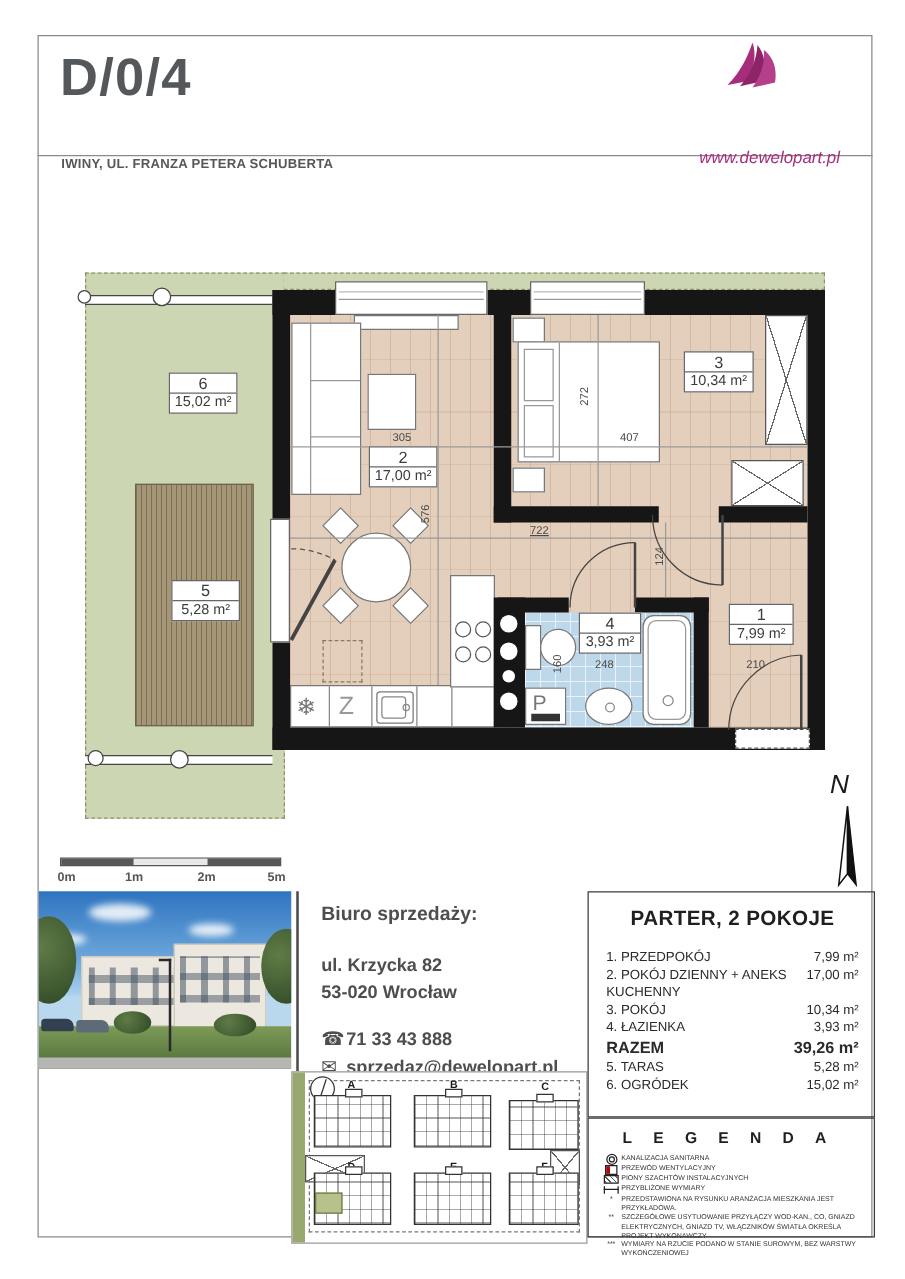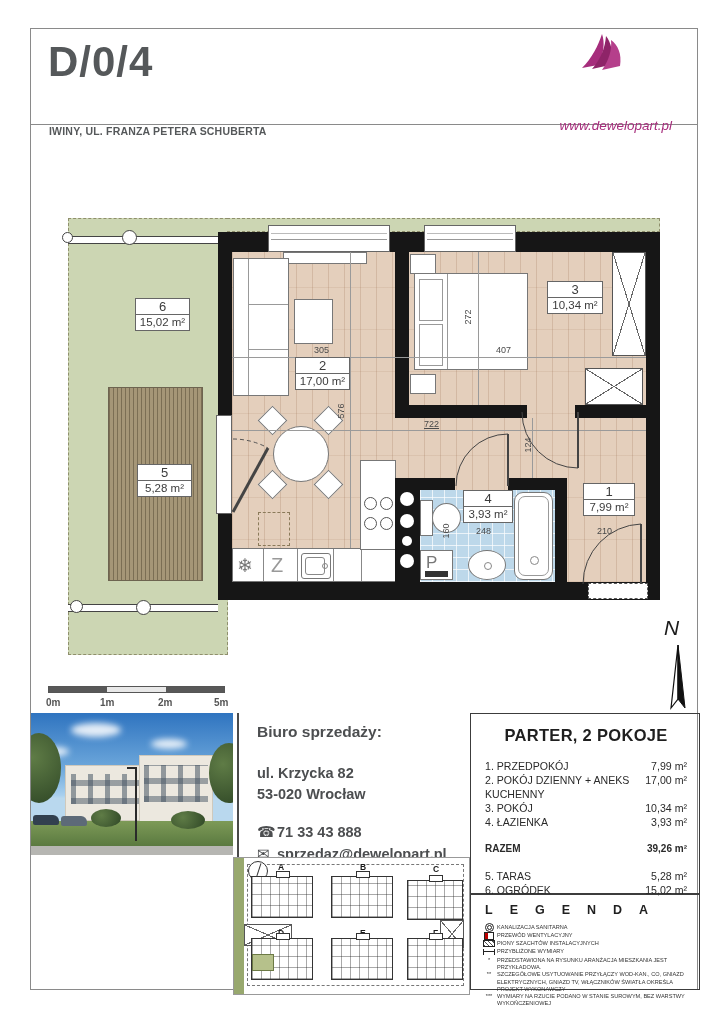--- a/index.html
+++ b/index.html
@@ -83,23 +83,23 @@
   .bldg .stub{position:absolute;top:-6px;left:50%;margin-left:-6px;width:12px;height:5px;border:1px solid #333;background:#fff;}
   .bletter{position:absolute;font-size:8.5px;font-weight:bold;color:#1a1a1a;}
   .sp-compass{position:absolute;width:20px;height:20px;border:1px solid #333;border-radius:50%;box-sizing:border-box;background:#fff;}
   .sp-compass:after{content:"";position:absolute;left:9px;top:1px;width:1px;height:16px;background:#333;transform:rotate(18deg);}
   .greenunit{position:absolute;background:#b6c18b;border:1px solid #6c7a45;box-sizing:border-box;}
   .summary{position:absolute;left:470px;top:713px;width:230px;height:181px;border:1.5px solid #3c3c3c;box-sizing:border-box;padding:12px 12px 0 14px;}
   .summary .title{text-align:center;font-size:16.5px;font-weight:bold;color:#1f1f1f;margin-bottom:14px;letter-spacing:.3px;}
   .srow{display:flex;font-size:10.6px;color:#2a2a2a;line-height:14px;}
   .srow .lab{flex:1;}
   .srow .val{text-align:right;white-space:nowrap;}
-  .srow.total{font-weight:bold;font-size:10px;margin:13px 0;}
+  .srow.total{font-weight:bold;font-size:13px;margin:2px 0;}
   .legend{position:absolute;left:470px;top:894px;width:230px;height:96px;border:1px solid #3c3c3c;box-sizing:border-box;padding:6px 8px 0 10px;}
-  .legend .title{font-size:12.5px;font-weight:bold;color:#1f1f1f;letter-spacing:17px;margin:2px 0 6px 4px;}
+  .legend .title{font-size:12.5px;font-weight:bold;color:#1f1f1f;letter-spacing:17px;margin:2px 0 6px 4px;text-align:center;}
   .lg-item{display:flex;align-items:center;font-size:5.6px;color:#333;line-height:7.5px;}
   .lg-ico{width:16px;display:flex;justify-content:center;}
   .lg-note{display:flex;font-size:5.6px;color:#333;line-height:7.2px;}
   .lg-note .mk{width:16px;text-align:center;flex:none;}
   .ic-sewer{width:7px;height:7px;border:1px solid #222;border-radius:50%;background:#fff;position:relative;}
   .ic-sewer:after{content:"";position:absolute;left:1px;top:1px;width:3px;height:3px;border:1px solid #222;border-radius:50%;}
   .ic-vent{width:8px;height:6px;border:1px solid #222;background:linear-gradient(90deg,#b00 0 3px,#fff 3px);}
   .ic-shaft{width:10px;height:5px;border:1px solid #222;background:repeating-linear-gradient(45deg,#555 0 1px,transparent 1px 3px);}
   .ic-dims{width:12px;height:0;border-top:1px solid #222;position:relative;}
   .ic-dims:before,.ic-dims:after{content:"";position:absolute;top:-3px;width:1px;height:6px;background:#222;}

